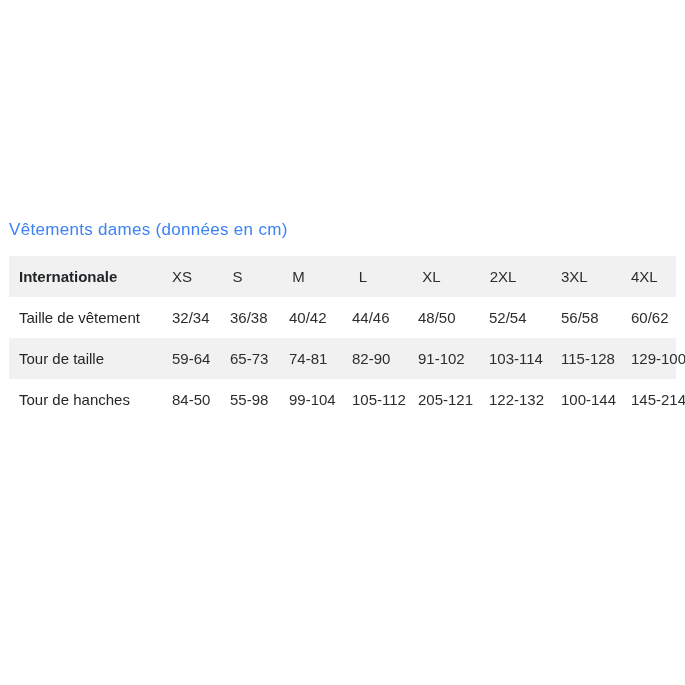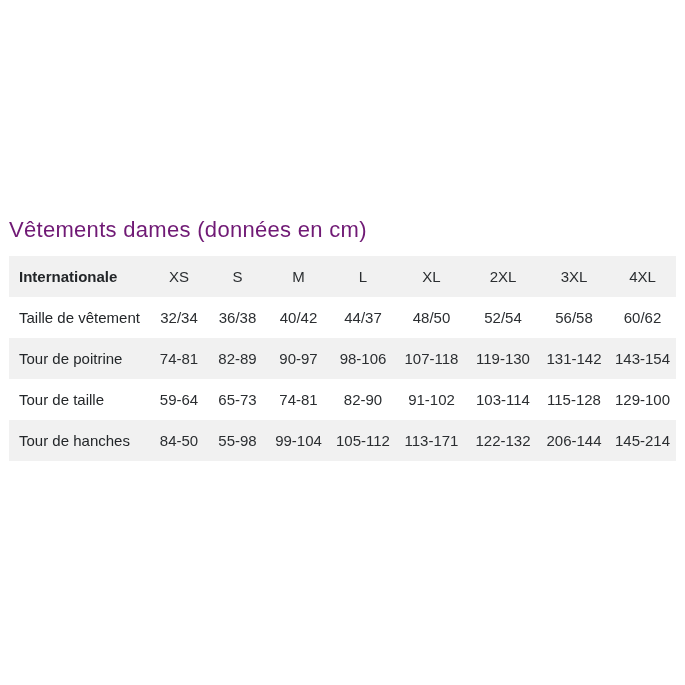--- a/index.html
+++ b/index.html
@@ -17,38 +17,38 @@
     overflow: hidden;
   }
   .content {
     position: absolute;
     top: 217px;
     left: 9px;
     width: 667px;
   }
   .page-title {
     margin: 0 0 13px 0;
-    font-size: 22px;
+    font-size: 17px;
     line-height: 26px;
     font-weight: 400;
     letter-spacing: 0.3px;
-    color: #701a75;
+    color: #3b82f6;
   }
   table.size-table {
     width: 667px;
     table-layout: fixed;
     border-collapse: collapse;
     border-spacing: 0;
     font-size: 15px;
     color: #2b2e31;
   }
   table.size-table th,
   table.size-table td {
     height: 41px;
-    padding: 0 6px;
+    padding: 0 22px;
     text-align: center;
     vertical-align: middle;
     font-weight: 400;
     white-space: nowrap;
     border: none;
   }
   table.size-table th.row-label {
     text-align: left;
     font-weight: 400;
     padding-left: 10px;
@@ -97,56 +97,45 @@
           <th>3XL</th>
           <th>4XL</th>
         </tr>
       </thead>
       <tbody>
         <tr>
           <th class="row-label">Taille de vêtement</th>
           <td>32/34</td>
           <td>36/38</td>
           <td>40/42</td>
-          <td>44/37</td>
+          <td>44/46</td>
           <td>48/50</td>
           <td>52/54</td>
           <td>56/58</td>
           <td>60/62</td>
-        </tr>
-        <tr>
-          <th class="row-label">Tour de poitrine</th>
-          <td>74-81</td>
-          <td>82-89</td>
-          <td>90-97</td>
-          <td>98-106</td>
-          <td>107-118</td>
-          <td>119-130</td>
-          <td>131-142</td>
-          <td>143-154</td>
         </tr>
         <tr>
           <th class="row-label">Tour de taille</th>
           <td>59-64</td>
           <td>65-73</td>
           <td>74-81</td>
           <td>82-90</td>
           <td>91-102</td>
           <td>103-114</td>
           <td>115-128</td>
           <td>129-100</td>
         </tr>
         <tr>
           <th class="row-label">Tour de hanches</th>
           <td>84-50</td>
           <td>55-98</td>
           <td>99-104</td>
           <td>105-112</td>
-          <td>113-171</td>
+          <td>205-121</td>
           <td>122-132</td>
-          <td>206-144</td>
+          <td>100-144</td>
           <td>145-214</td>
         </tr>
       </tbody>
     </table>
 
   </div>
 </div>
 
 </body></html>

